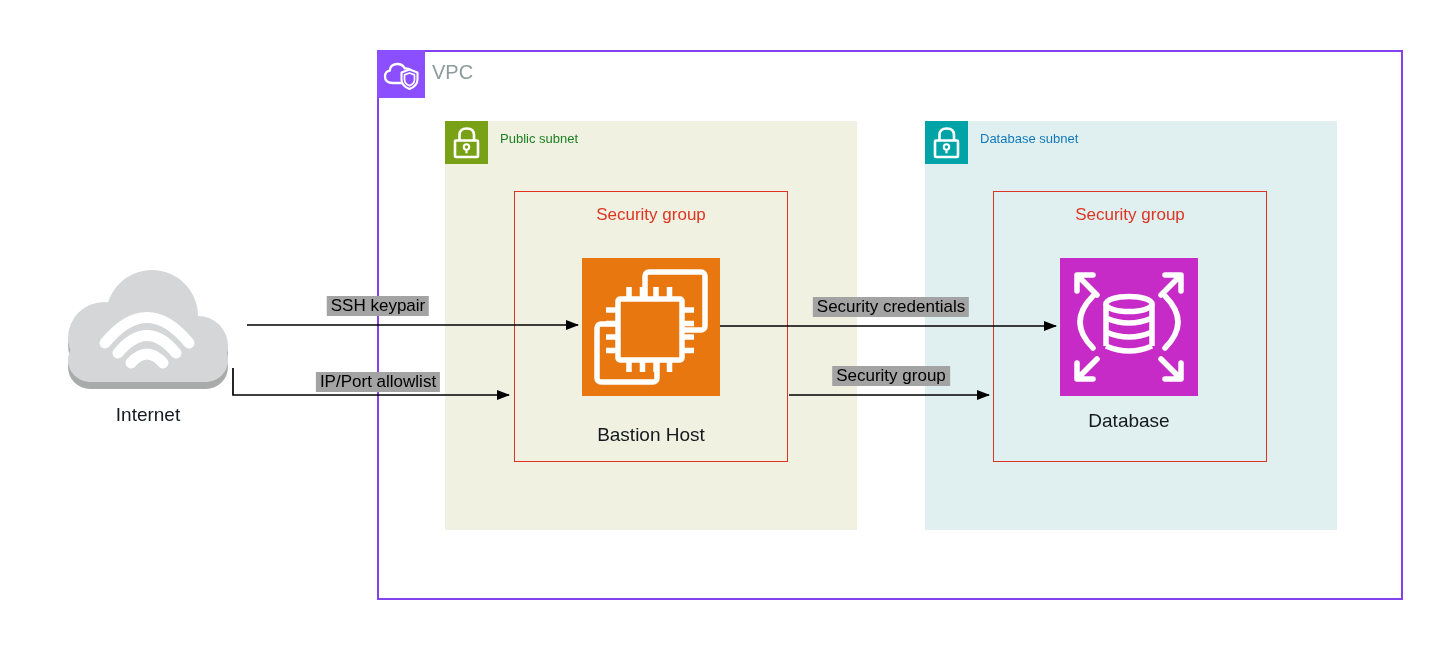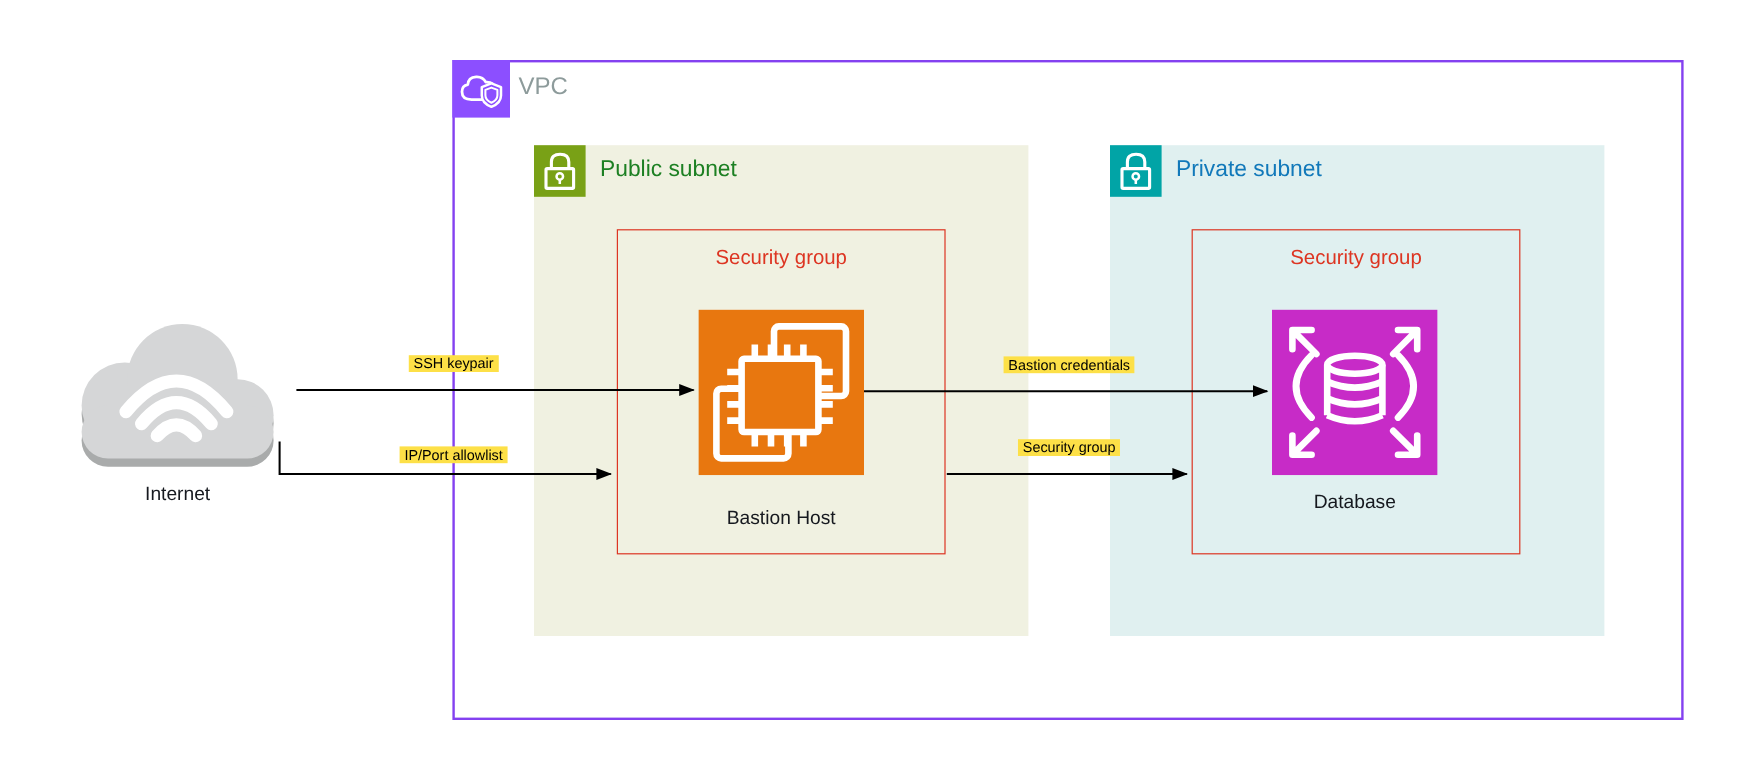--- a/index.html
+++ b/index.html
@@ -16,38 +16,38 @@
   .abs{position:absolute}
   .vpc-box{left:377px;top:50px;width:1026px;height:550px;border:2px solid var(--vpc-border);background:transparent}
   .vpc-icon{left:377px;top:50px;width:48px;height:48px;background:var(--vpc-icon-bg)}
   .vpc-label{left:432px;top:61px;font-size:20px;color:var(--vpc-label)}
   .subnet{top:121px;width:412px;height:409px}
   .subnet.public{left:445px;background:var(--public-subnet-bg)}
   .subnet.private{left:925px;background:var(--private-subnet-bg)}
   .subnet-icon{top:121px;width:43px;height:43px}
   .subnet-icon.public{left:445px;background:var(--public-icon-bg)}
   .subnet-icon.private{left:925px;background:var(--private-icon-bg)}
-  .subnet-label{top:131px;font-size:19px}
+  .subnet-label{top:131px;font-size:13px}
   .subnet-label.public{left:500px;color:var(--public-label)}
   .subnet-label.private{left:980px;color:var(--private-label)}
   .sg-box{top:191px;width:274px;height:271px;border:1.5px solid var(--sg-red)}
   .sg-box.public{left:514px}
   .sg-box.private{left:993px}
   .sg-label{top:205px;font-size:17px;color:var(--sg-red);transform:translateX(-50%);white-space:nowrap}
   .sg-label.public{left:651px}
   .sg-label.private{left:1130px}
   .node-icon{top:258px;width:138px;height:138px}
   .node-icon.bastion{left:582px}
   .node-icon.database{left:1060px}
-  .node-label{font-size:16px;color:var(--node-label);transform:translateX(-50%);white-space:nowrap}
+  .node-label{font-size:19px;color:var(--node-label);transform:translateX(-50%);white-space:nowrap}
   .node-label.bastion{left:651px;top:424px}
   .node-label.database{left:1129px;top:410px}
   .node-label.internet{left:148px;top:404px}
   .edges{left:0;top:0;width:1456px;height:652px;pointer-events:none}
-  .edge-label{font-size:12px;color:#000;background:#fde047;padding:0 4px;transform:translateX(-50%);white-space:nowrap}
+  .edge-label{font-size:17px;color:#000;background:#a3a3a3;padding:0 4px;transform:translateX(-50%);white-space:nowrap}
   .edge-label.e0{left:378px;top:296px}
   .edge-label.e1{left:378px;top:372px}
   .edge-label.e2{left:891px;top:297px}
   .edge-label.e3{left:891px;top:366px}
   .cloud-svg{left:46px;top:256px}
   svg{display:block}
 </style>
 </head>
 <body>
 
@@ -95,21 +95,21 @@
   <div class="abs subnet-label public">Public subnet</div>
 
   <div class="abs subnet-icon private">
     <svg width="43" height="43" viewBox="0 0 43 43" fill="none" stroke="#fff">
       <path d="M14.5,20 V14 Q14.5,7.5 21.75,7.5 Q29,7.5 29,14 V20" stroke-width="2.6"></path>
       <rect x="10" y="19.5" width="23" height="16.5" rx="1" stroke-width="2.6"></rect>
       <circle cx="21.5" cy="26" r="2.7" stroke-width="2.1"></circle>
       <path d="M21.5,28.7 V32.3" stroke-width="2.1"></path>
     </svg>
   </div>
-  <div class="abs subnet-label private">Private subnet</div>
+  <div class="abs subnet-label private">Database subnet</div>
 
   <div class="abs sg-label public">Security group</div>
   <div class="abs sg-label private">Security group</div>
 
   <div class="abs node-icon bastion">
     <svg width="138" height="138" viewBox="0 0 138 138">
       <rect width="138" height="138" style="fill:var(--bastion-orange)"></rect>
       <g fill="none" stroke="#fff" stroke-width="5.5">
         <rect x="63" y="14" width="60" height="58" rx="4"></rect>
         <rect x="15" y="66" width="60" height="58" rx="4"></rect>
@@ -163,16 +163,16 @@
         <path d="M85,107 Q101,89 117,107"></path>
         <path d="M72,97 Q101,62 130,97"></path>
         <path d="M59,87 Q101,36 143,87"></path>
       </g>
     </svg>
   </div>
   <div class="abs node-label internet">Internet</div>
 
   <div class="abs edge-label e0">SSH keypair</div>
   <div class="abs edge-label e1">IP/Port allowlist</div>
-  <div class="abs edge-label e2">Bastion credentials</div>
+  <div class="abs edge-label e2">Security credentials</div>
   <div class="abs edge-label e3">Security group</div>
 
 </div>
 
 </body></html>

